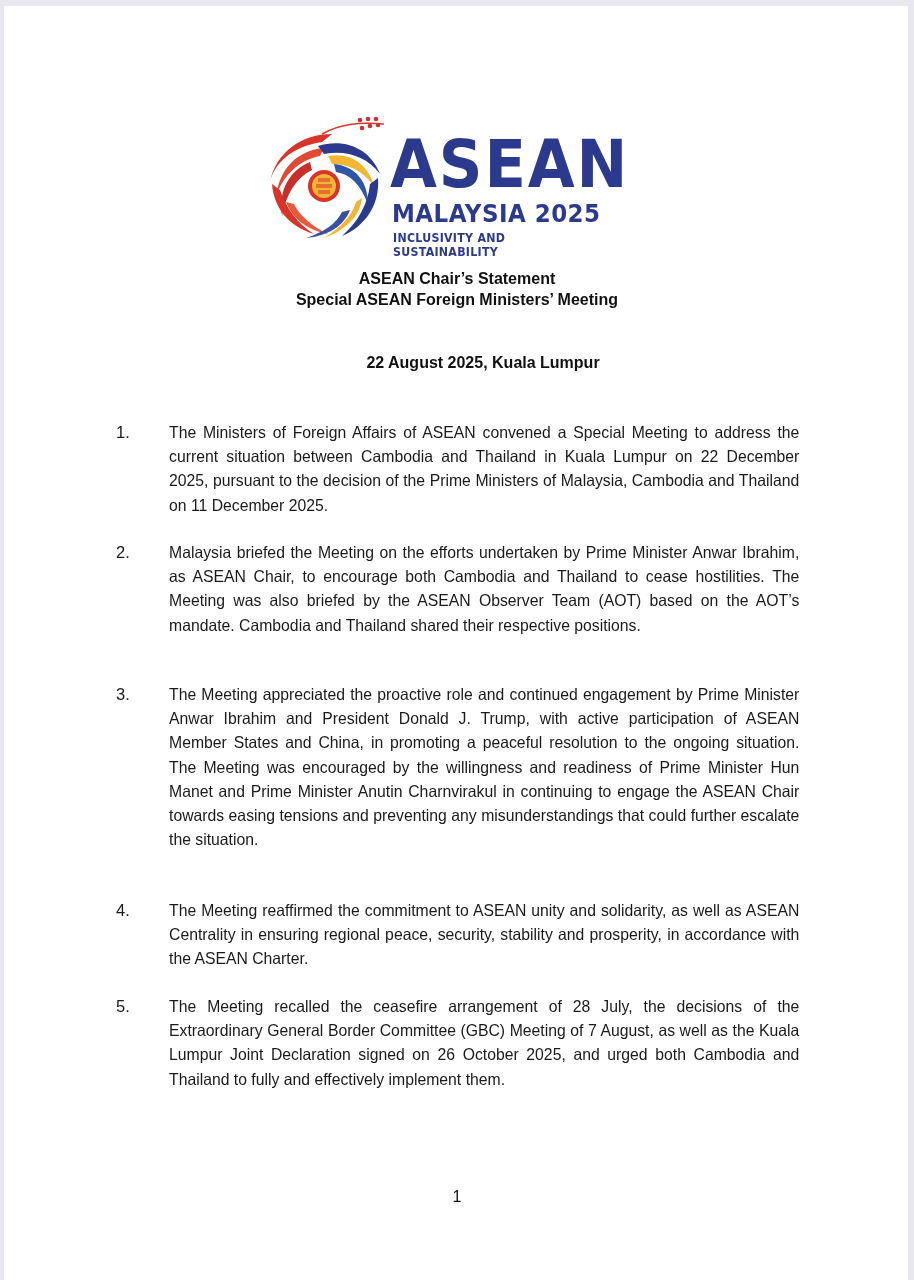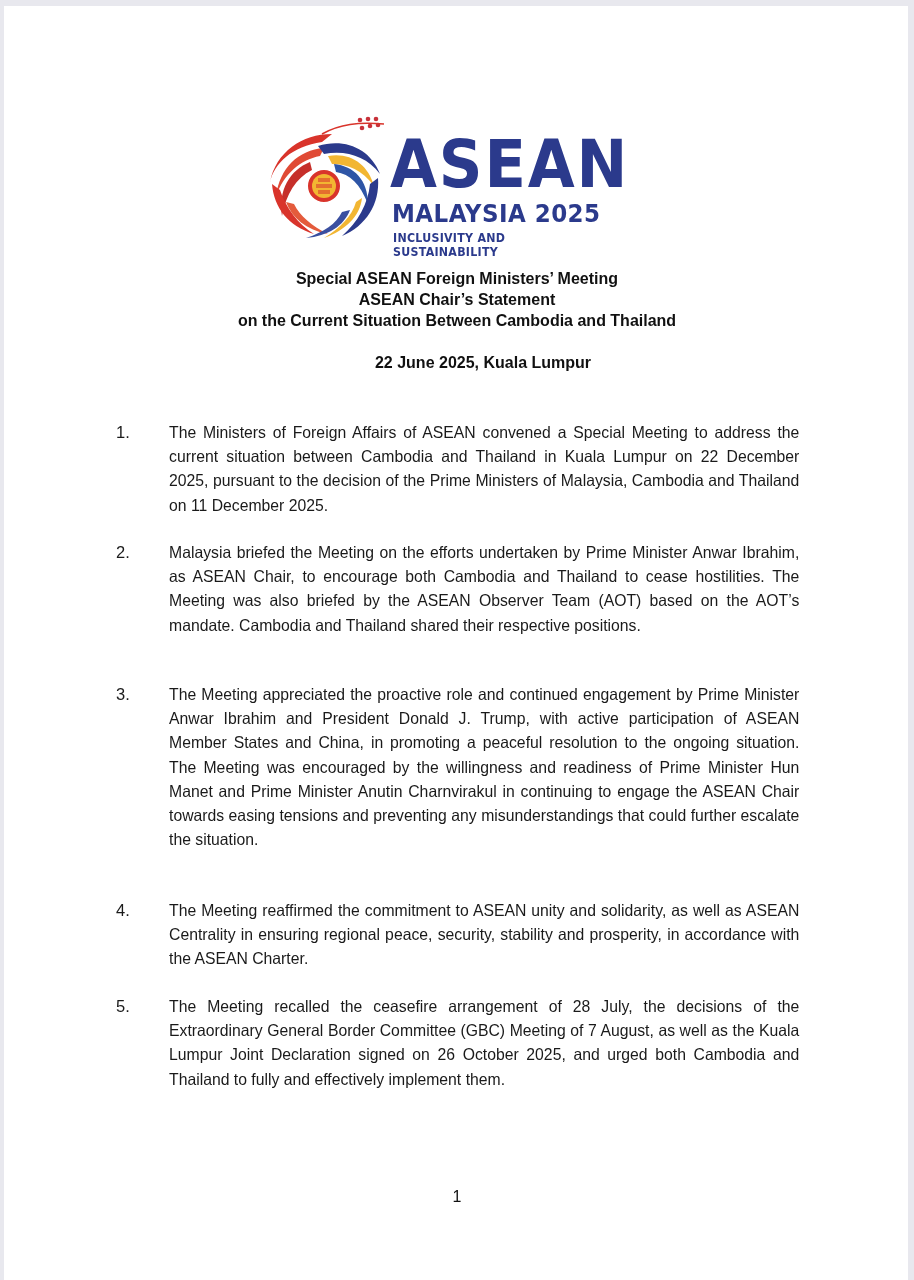--- a/index.html
+++ b/index.html
@@ -134,26 +134,25 @@
     <circle cx="62" cy="74" r="17" fill="#d9342b" stroke="#ffffff" stroke-width="2"></circle>
     <circle cx="62" cy="74" r="12" fill="#f2b632"></circle>
     <path d="M56 66 h12 v4 h-12 z M54 72 h16 v4 h-16 z M56 78 h12 v4 h-12 z" fill="#d9342b" opacity="0.55"></path>
   </svg>
   <div class="logo-word">ASEAN</div>
   <div class="logo-sub">MALAYSIA 2025</div>
   <div class="logo-tag">INCLUSIVITY AND SUSTAINABILITY</div>
 </div>
 
 <div class="titles">
+  <div>ASEAN Chair’s Statement</div>
   <div>Special ASEAN Foreign Ministers’ Meeting</div>
-  <div>ASEAN Chair’s Statement</div>
-  <div>on the Current Situation Between Cambodia and Thailand</div>
 </div>
 
-<div class="dateline">22 June 2025, Kuala Lumpur</div>
+<div class="dateline">22 August 2025, Kuala Lumpur</div>
 
 <div class="para" style="top:420px;">
   <span class="num">1.</span>
   <div class="text">The Ministers of Foreign Affairs of ASEAN convened a Special Meeting to address the current situation between Cambodia and Thailand in Kuala Lumpur on 22 December 2025, pursuant to the decision of the Prime Ministers of Malaysia, Cambodia and Thailand on 11 December 2025.</div>
 </div>
 
 <div class="para" style="top:540px;">
   <span class="num">2.</span>
   <div class="text">Malaysia briefed the Meeting on the efforts undertaken by Prime Minister Anwar Ibrahim, as ASEAN Chair, to encourage both Cambodia and Thailand to cease hostilities. The Meeting was also briefed by the ASEAN Observer Team (AOT) based on the AOT’s mandate. Cambodia and Thailand shared their respective positions.</div>
 </div>

